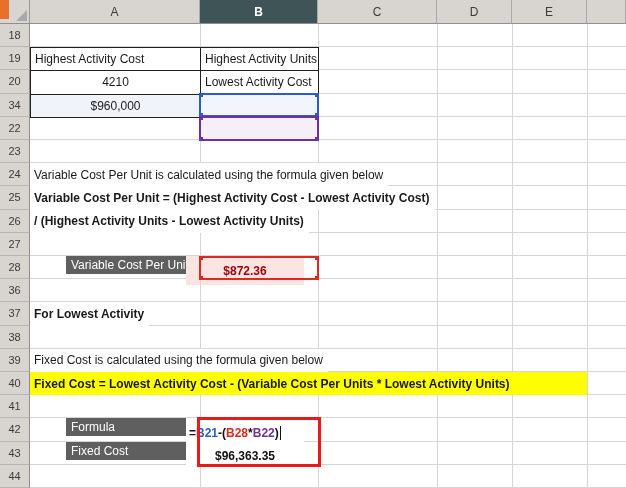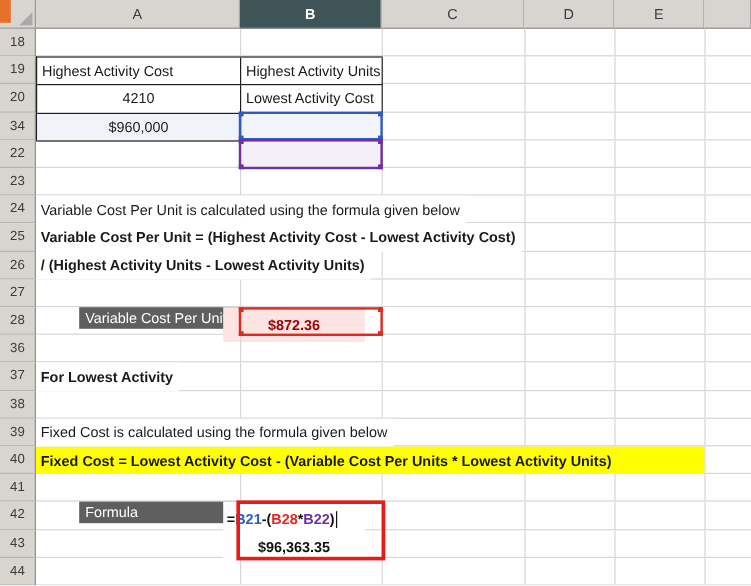--- a/index.html
+++ b/index.html
@@ -170,20 +170,21 @@
       <span style="color: rgb(47, 91, 199);">B21</span>
       <span style="color: rgb(17, 17, 17);">-(</span>
       <span style="color: rgb(224, 42, 32);">B28</span>
       <span style="color: rgb(17, 17, 17);">*</span>
       <span style="color: rgb(112, 48, 160);">B22</span>
       <span style="color: rgb(17, 17, 17);">)</span>
       <span class="caret"></span>
     </div>
   </div>
   <div class="row" style="top:441.6px">
+    <div class="dark">Fixed Cost</div>
     <div class="bcell result">$96,363.35</div>
   </div>
   <div class="row" style="top:464.8px"></div>
 
   <div class="tbl">
     <div class="tc">Highest Activity Cost</div>
     <div class="tc">Highest Activity Units</div>
     <div class="tc val">4210</div>
     <div class="tc">Lowest Activity Cost</div>
     <div class="tc val fill-blue">$960,000</div>

